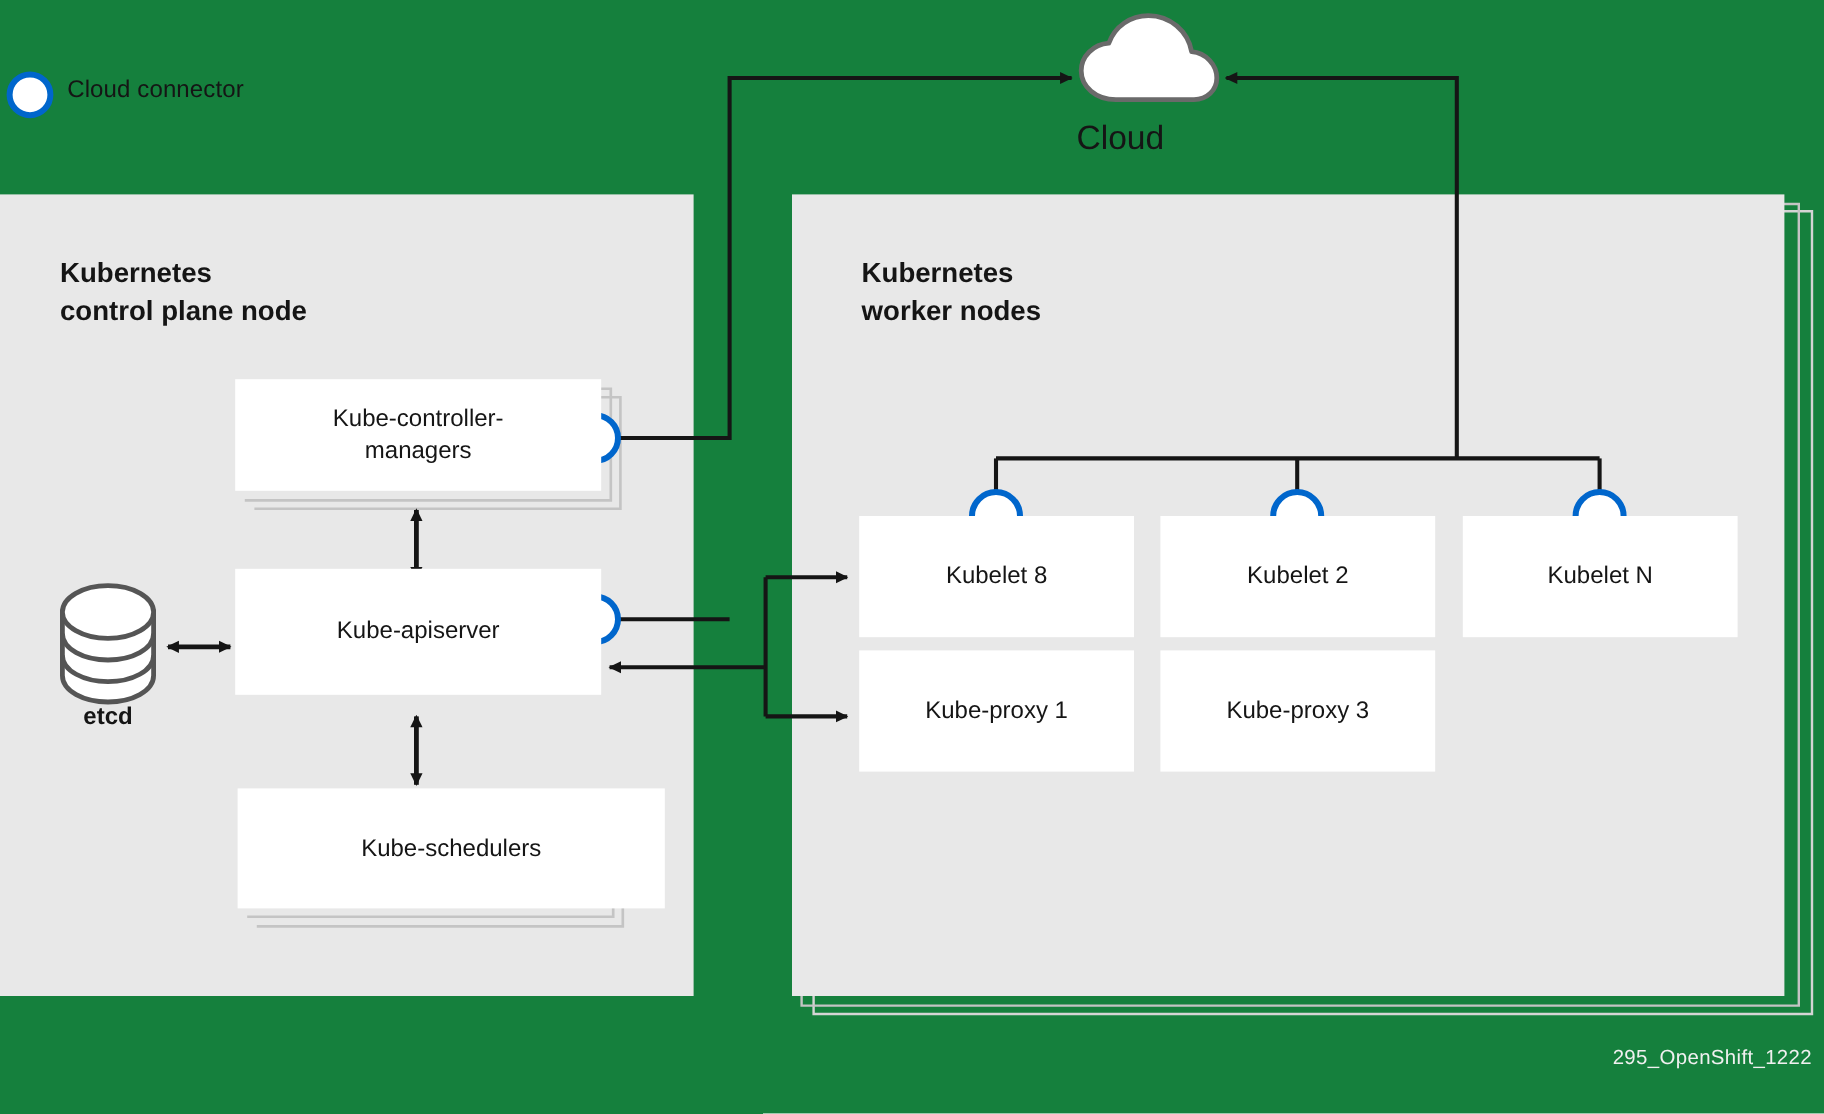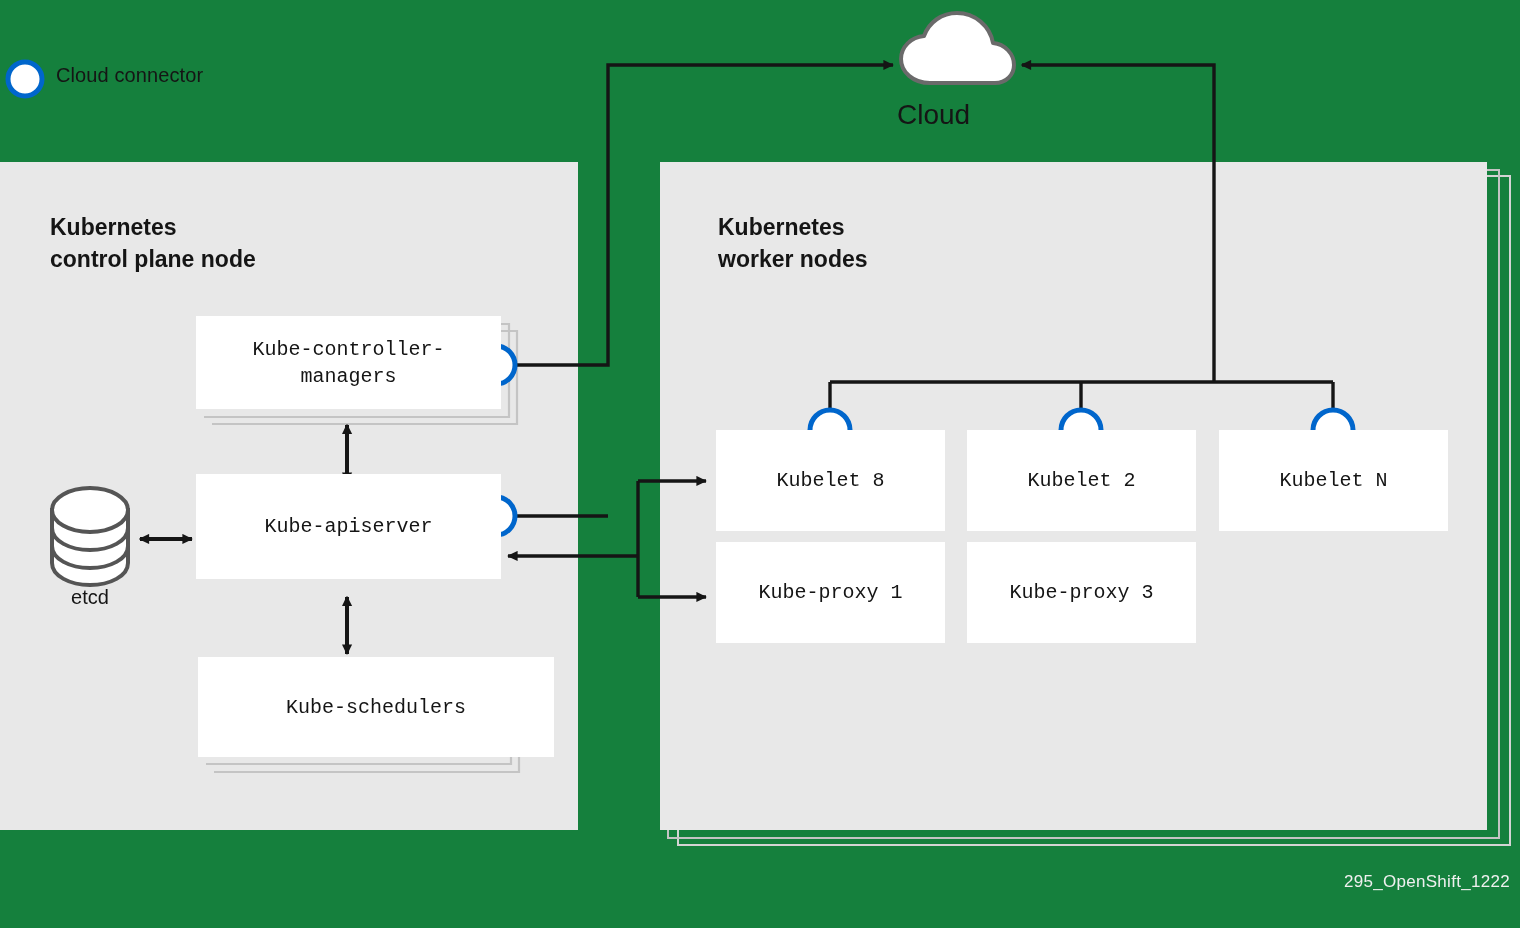--- a/index.html
+++ b/index.html
@@ -51,21 +51,20 @@
     display: flex;
     align-items: center;
     justify-content: center;
     text-align: center;
     font-size: 20px;
     color: #151515;
     line-height: 1.35;
     white-space: pre-line;
     box-sizing: border-box;
     padding: 0 14px;
-    font-family: Liberation Mono, monospace;
   }
 
   
   .etcd-label {
     position: absolute;
     font-size: 20px;
     color: #151515;
     text-align: center;
   }
   .cloud-label {
@@ -179,21 +178,21 @@
   <div class="panel-title" style="left:718px; top:212px;">Kubernetes
 worker nodes</div>
 
   <div class="node-box" style="left:196px; top:316px; width:305px; height:93px;">Kube-controller-
 managers</div>
 
   <div class="node-box" style="left:196px; top:474px; width:305px; height:105px;">Kube-apiserver</div>
 
   <div class="node-box" style="left:198px; top:657px; width:356px; height:100px;">Kube-schedulers</div>
 
-  <div class="etcd-label" style="left:30px; top:586px; width:120px;">etcd</div>
+  <div class="etcd-label" style="left:30px; top:586px; width:120px;font-weight:bold;">etcd</div>
 
   <div class="cloud-label" style="left:897px; top:99px; width:120px;">Cloud</div>
 
   <div class="node-box" style="left:716px; top:430px; width:229px; height:101px;">Kubelet 8</div>
   <div class="node-box" style="left:967px; top:430px; width:229px; height:101px;">Kubelet 2</div>
   <div class="node-box" style="left:1219px; top:430px; width:229px; height:101px;">Kubelet N</div>
 
   <div class="node-box" style="left:716px; top:542px; width:229px; height:101px;">Kube-proxy 1</div>
   <div class="node-box" style="left:967px; top:542px; width:229px; height:101px;">Kube-proxy 3</div>
 

